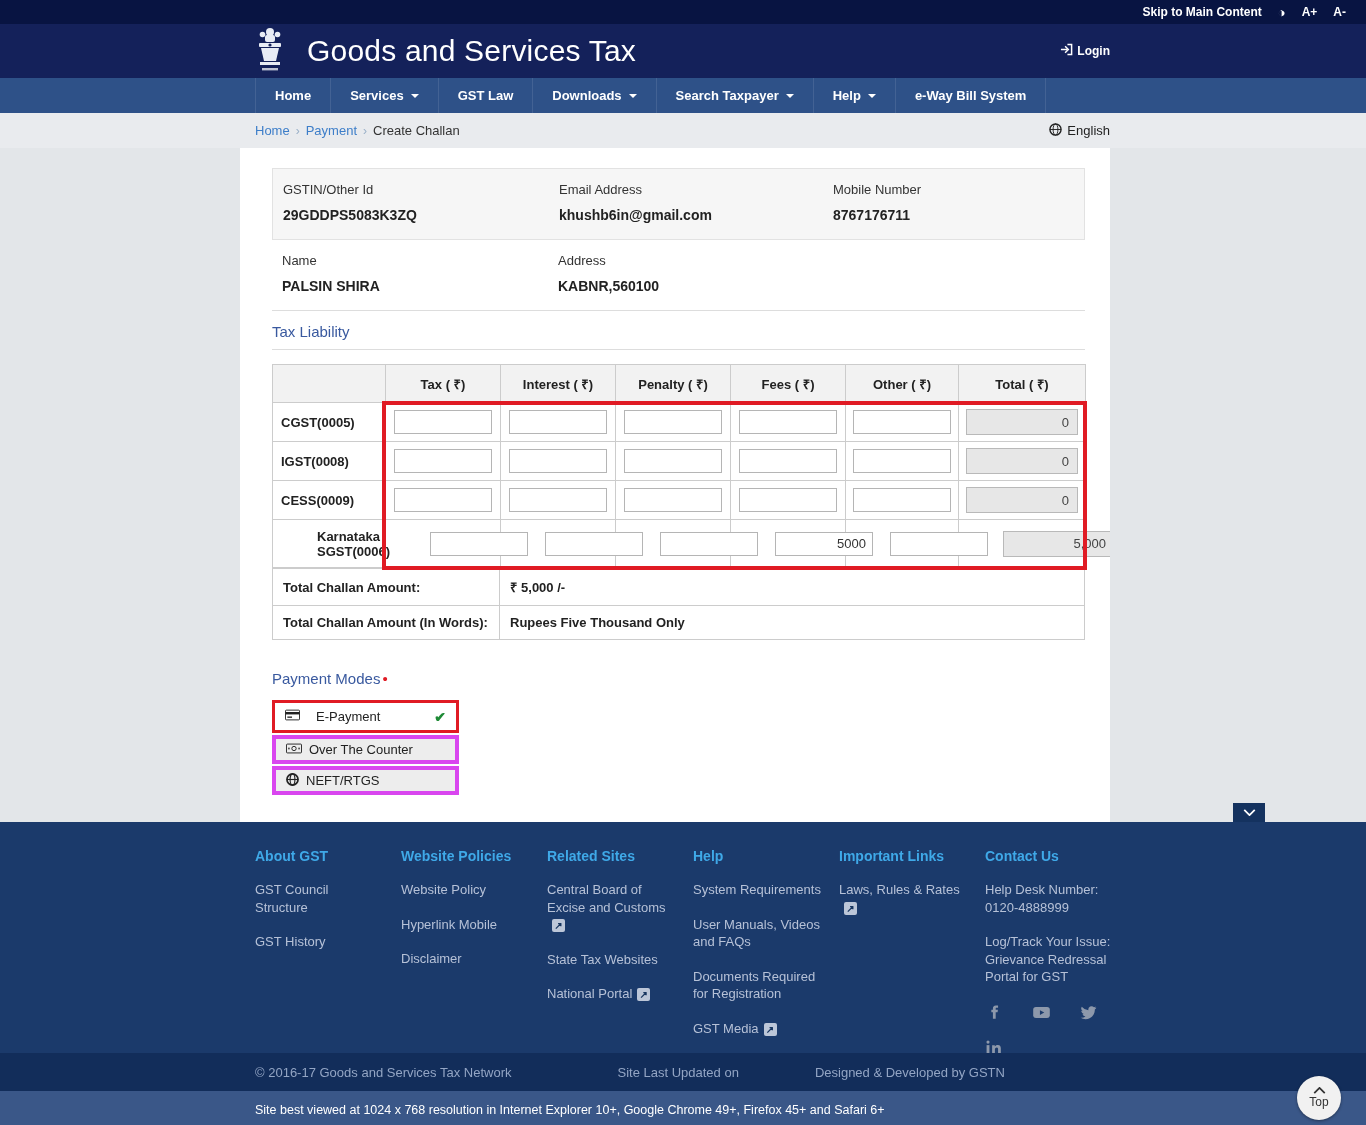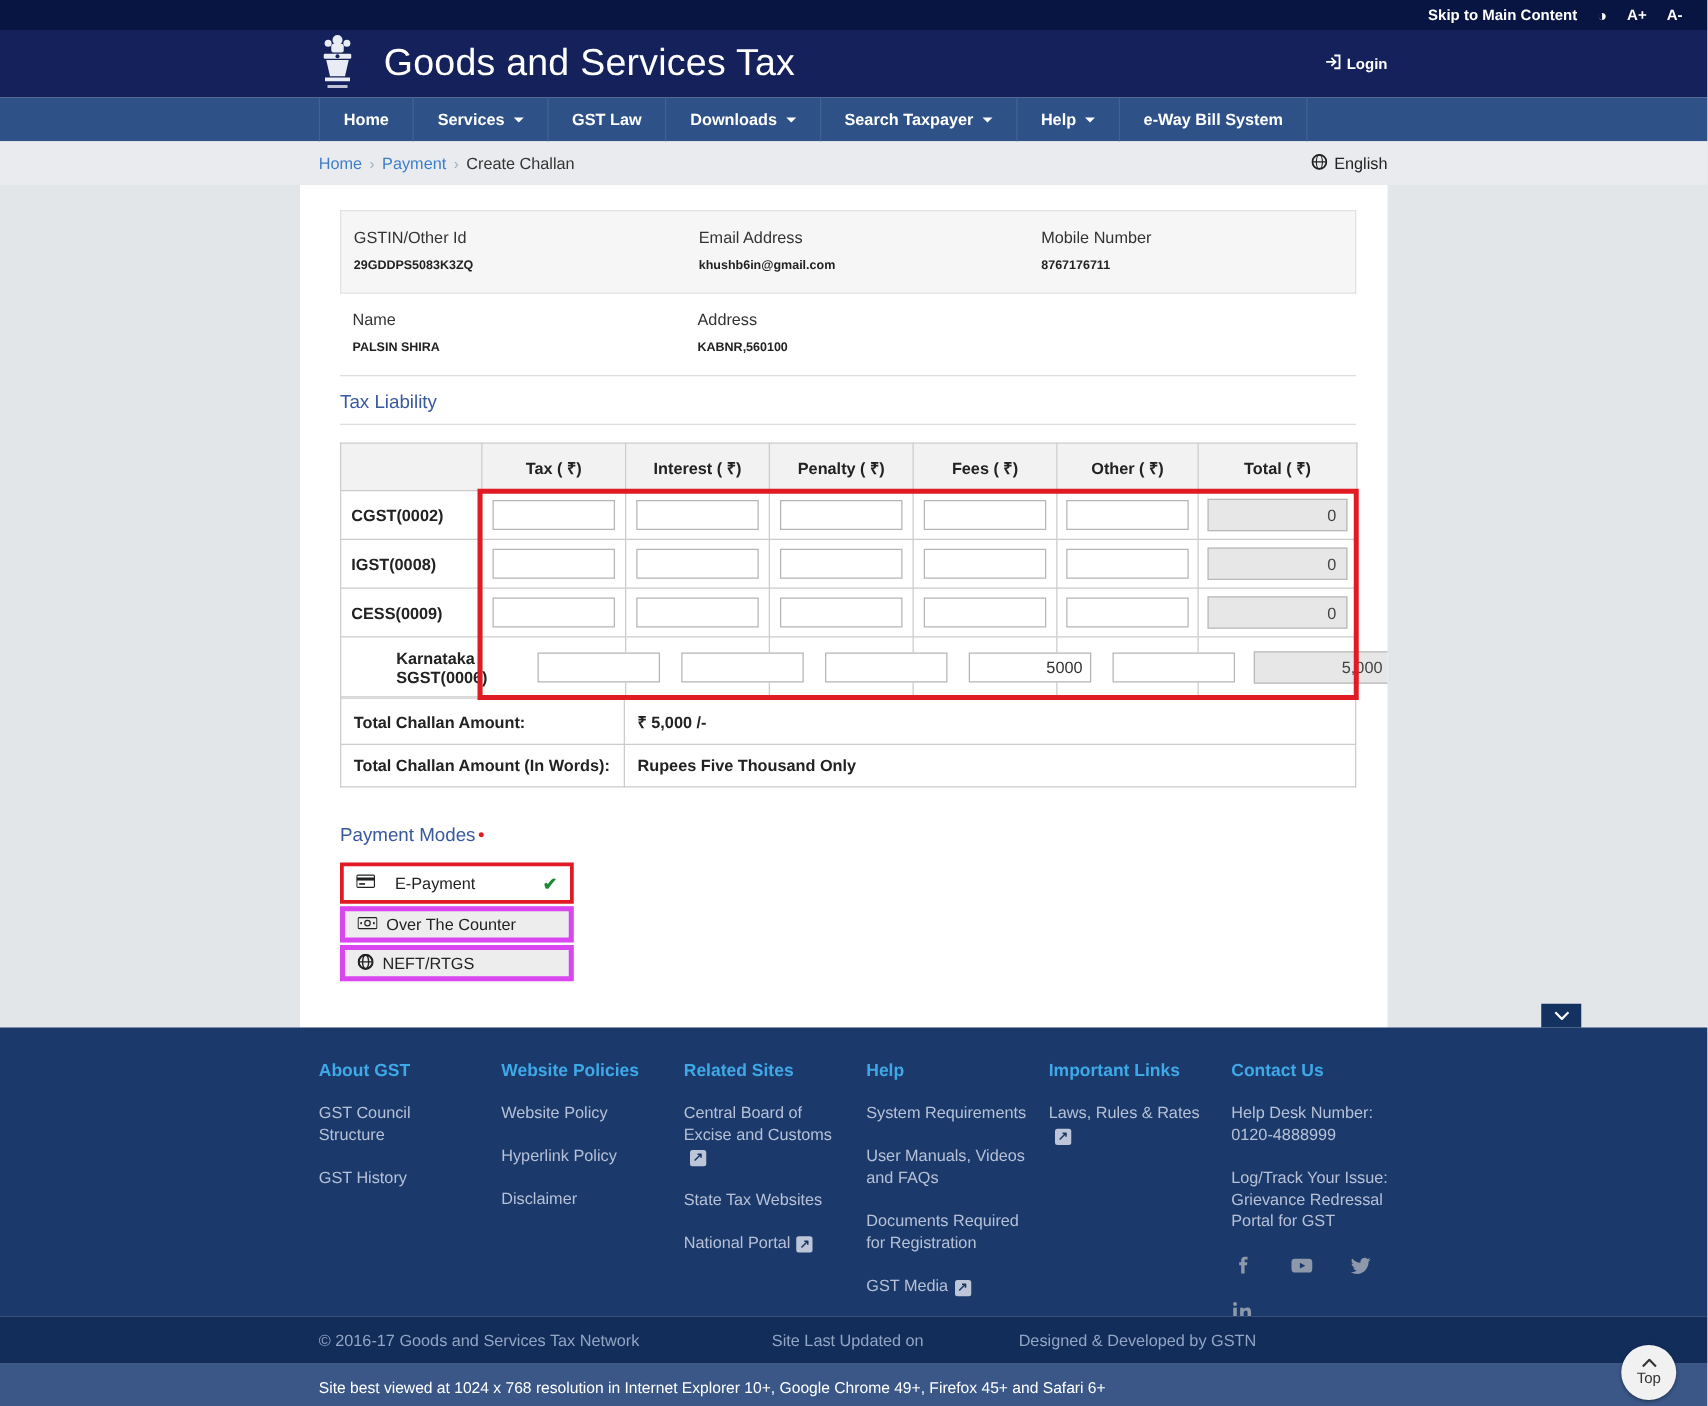--- a/index.html
+++ b/index.html
@@ -58,21 +58,21 @@
   }
   .section-title {
     color: #39599f; font-size: 15px; font-weight: normal;
     padding-bottom: 9px; border-bottom: 1px solid #ddd; margin-top: 12px;
   }
   
   .tp-row { display: grid; grid-template-columns: 276px 274px auto; padding: 13px 0 16px 10px; }
   .tp-row1 { background: #f6f6f6; border: 1px solid #e2e2e2; margin-top: 4px; }
   .tp-row2 { border-bottom: 1px solid #ddd; }
   .tp-label { font-size: 13px; color: #333; }
-  .tp-value { font-size: 10px; font-weight: bold; color: #222; margin-top: 10px; }
+  .tp-value { font-size: 14px; font-weight: bold; color: #222; margin-top: 10px; }
   
   .tbl-wrap { position: relative; margin-top: 14px; }
   .liab-table { border-collapse: collapse; width: 813px; table-layout: fixed; }
   .liab-table th, .liab-table td { border: 1px solid #ccc; font-size: 13px; }
   .liab-table th { background: #f2f2f2; height: 38px; font-weight: bold; text-align: center; }
   .liab-table td { height: 39px; text-align: center; vertical-align: middle; }
   .liab-table td.row-label { text-align: left; font-weight: bold; padding-left: 8px; background: #fff; }
   .liab-table tr.tall td { height: 48px; padding-left: 44px; }
   .num-input {
     width: 98px; height: 24px; border: 1px solid #b5b5b5; background: #fff;
@@ -280,21 +280,21 @@
             <tr>
           <th></th>
           <th>Tax ( ₹)</th>
           <th>Interest ( ₹)</th>
           <th>Penalty ( ₹)</th>
           <th>Fees ( ₹)</th>
           <th>Other ( ₹)</th>
           <th>Total ( ₹)</th>
         </tr>
         <tr>
-          <td class="row-label">CGST(0002)</td>
+          <td class="row-label">CGST(0005)</td>
           <td><input class="num-input" value="" style=""></td>
           <td><input class="num-input" value="" style=""></td>
           <td><input class="num-input" value="" style=""></td>
           <td><input class="num-input" value="" style=""></td>
           <td><input class="num-input" value="" style=""></td>
           <td><input class="total-input" readonly="" value="0" style=""></td>
         </tr>
         <tr>
           <td class="row-label">IGST(0008)</td>
           <td><input class="num-input" value="" style=""></td>
@@ -391,21 +391,21 @@
 
   <div class="fcol">
     <div class="fcol-title">About GST</div>
     <a class="flink">GST Council Structure</a>
     <a class="flink">GST History</a>
   </div>
 
   <div class="fcol">
     <div class="fcol-title">Website Policies</div>
     <a class="flink">Website Policy</a>
-    <a class="flink">Hyperlink Policy</a>
+    <a class="flink">Hyperlink Mobile</a>
     <a class="flink">Disclaimer</a>
   </div>
 
   <div class="fcol">
     <div class="fcol-title">Related Sites</div>
     <a class="flink"><span>Central Board of Excise and Customs</span><span class="ext">↗</span></a>
     <a class="flink">State Tax Websites</a>
     <a class="flink"><span>National Portal</span><span class="ext">↗</span></a>
   </div>
 

